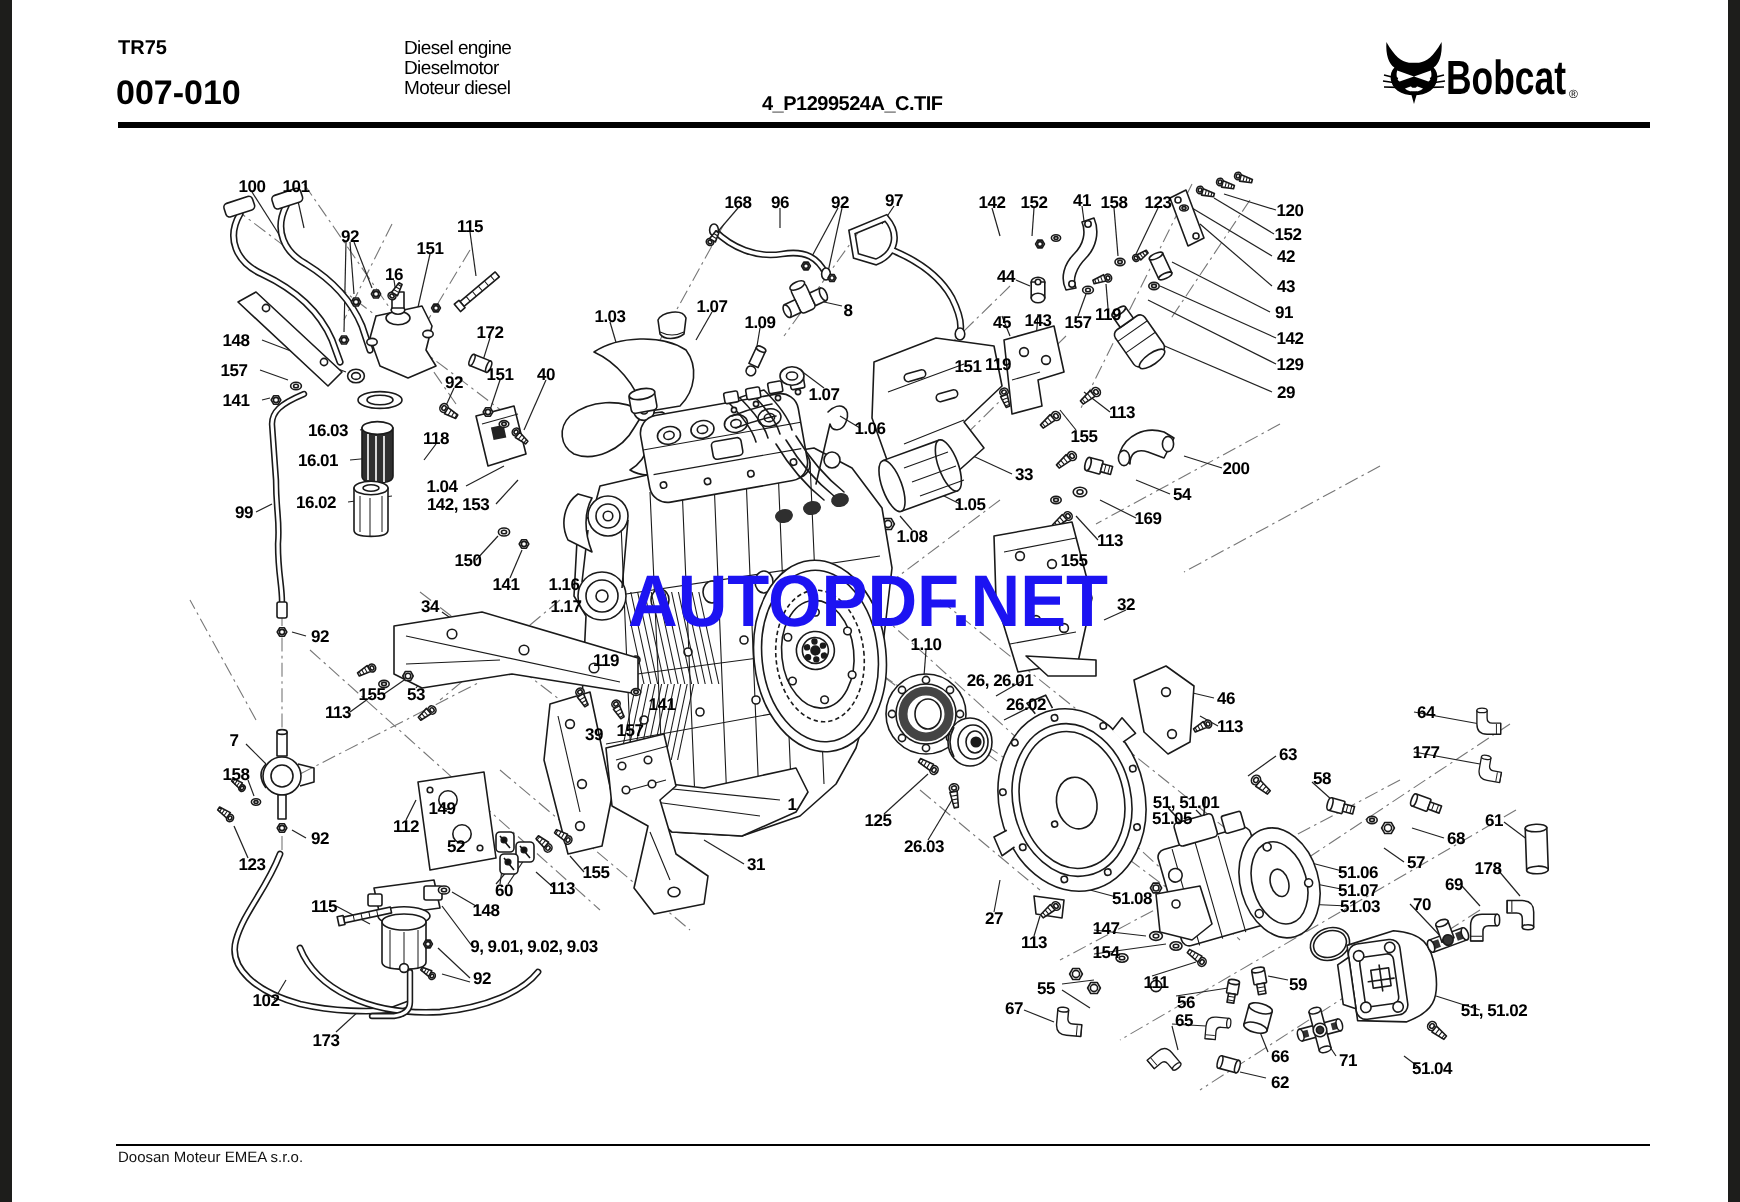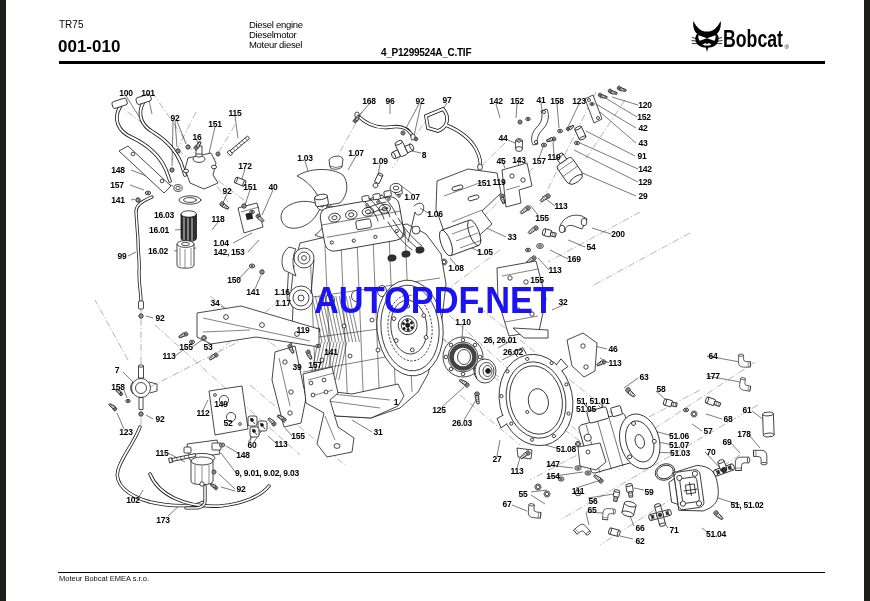--- a/index.html
+++ b/index.html
@@ -1,39 +1,39 @@
 <!DOCTYPE html>
 <html><head>
 <meta charset="utf-8">
 <style>
 html,body{margin:0;padding:0;}
 body{width:870px;height:601px;background:#ffffff;font-family:"Liberation Sans",sans-serif;position:relative;overflow:hidden;}
 #leftbar{position:absolute;left:0;top:0;width:6px;height:601px;background:#1d1d1b;}
 #rightline{position:absolute;left:864px;top:0;width:6px;height:601px;background:#1d1d1b;}
-#hd-model{position:absolute;left:59px;top:19px;font-size:10px;font-weight:normal;color:#000;}
+#hd-model{position:absolute;left:59px;top:19px;font-size:10px;font-weight:bold;color:#000;}
 #hd-num{position:absolute;left:58px;top:37px;font-size:17px;font-weight:bold;color:#000;letter-spacing:0px;}
-#hd-names{position:absolute;left:202px;top:20px;font-size:9.5px;color:#000;line-height:10px;letter-spacing:-0.3px;margin-left:47px;}
+#hd-names{position:absolute;left:202px;top:20px;font-size:9.5px;color:#000;line-height:10px;letter-spacing:-0.3px;}
 #hd-tif{position:absolute;left:381px;top:47px;font-size:10px;font-weight:bold;color:#000;letter-spacing:-0.25px;}
 #hd-rule{position:absolute;left:59px;top:61px;width:766px;height:3px;background:#000;}
 #ft-rule{position:absolute;left:58px;top:572px;width:767px;height:1px;background:#000;}
 #ft-text{position:absolute;left:59px;top:574px;font-size:7.5px;color:#111;}
 #logo{position:absolute;left:690px;top:20px;}
 #diagram{position:absolute;left:0;top:0;}
 </style>
 </head>
 <body>
 <div id="leftbar"></div>
 <div id="rightline"></div>
 <div id="hd-model">TR75</div>
-<div id="hd-num">001-010</div>
+<div id="hd-num">007-010</div>
 <div id="hd-names">Diesel engine<br>Dieselmotor<br>Moteur diesel</div>
 <div id="hd-tif">4_P1299524A_C.TIF</div>
 <div id="hd-rule"></div>
 <div id="ft-rule"></div>
-<div id="ft-text">Moteur Bobcat EMEA s.r.o.</div>
+<div id="ft-text">Doosan Moteur EMEA s.r.o.</div>
 <svg id="logo" width="110" height="34" viewBox="0 0 110 34">
   <g fill="#000" transform="translate(1,1)">
     <path d="M2.2,0 C6.5,7.5 9.5,9.6 13.5,10.4 L18.5,10.4 C22.5,9.6 25.5,7.5 29.8,0 C30.2,6.5 28.6,10.8 25.8,12.8 C28.8,15.8 28.2,21.5 24.2,24.4 C22,26 19,26.6 16,26.6 C13,26.6 10,26 7.8,24.4 C3.8,21.5 3.2,15.8 6.2,12.8 C3.4,10.8 1.8,6.5 2.2,0 Z"></path>
     <path d="M7.6,14.2 l8.4,3 l-7.2,2.6 c-1.6,-1.2 -1.8,-3.8 -1.2,-5.6 Z" fill="#fff"></path>
     <path d="M24.4,14.2 l-8.4,3 l7.2,2.6 c1.6,-1.2 1.8,-3.8 1.2,-5.6 Z" fill="#fff"></path>
     <path d="M11.5,23.2 C13,24.6 15.2,25 16,25 C16.8,25 19,24.6 20.5,23.2 L16,21.6 Z" fill="#fff"></path>
     <circle cx="16" cy="21.2" r="1.7"></circle>
     <path d="M14.2,24.6 L16,31 L17.8,24.6 Z"></path>
     <g stroke="#000" stroke-width="0.8" fill="none">
       <path d="M1,16.5 l7,1.8 M0.5,19.5 l7,1 M1,22.5 l6.5,0.2 M31,16.5 l-7,1.8 M31.5,19.5 l-7,1 M31,22.5 l-6.5,0.2"></path>

